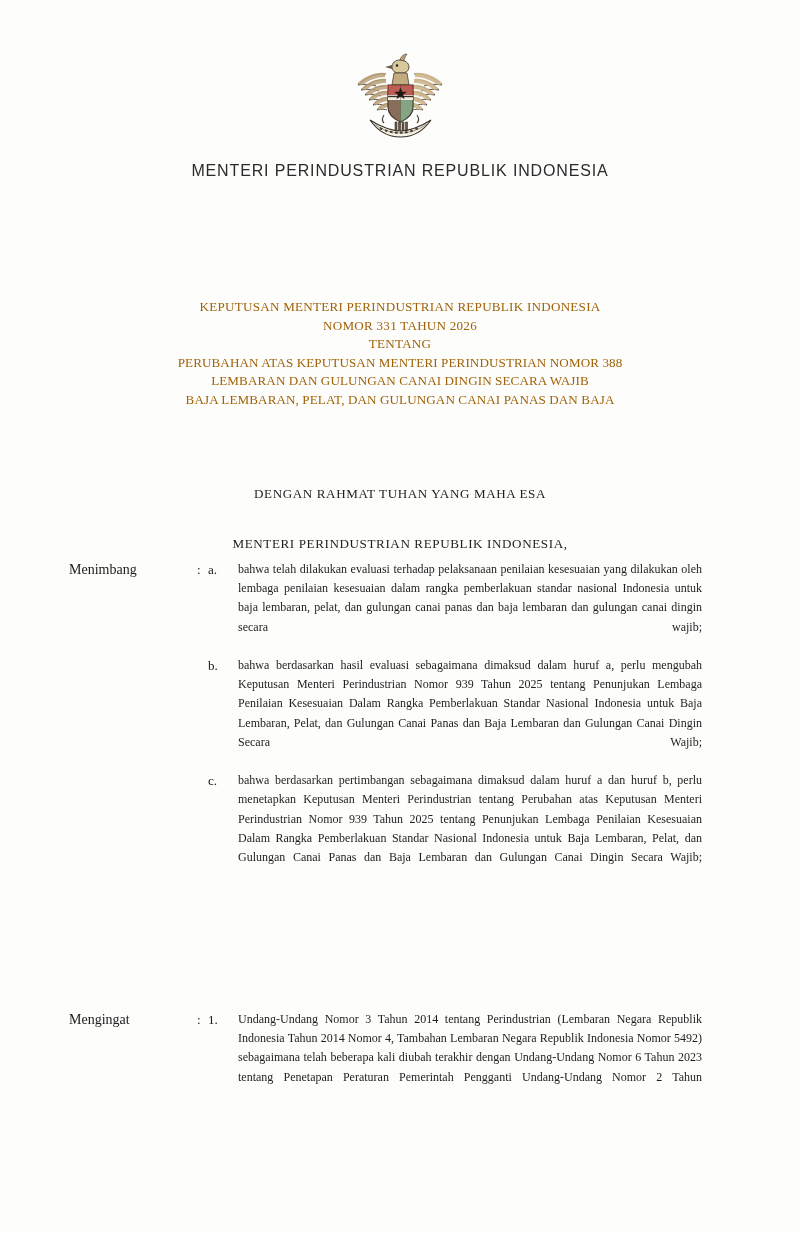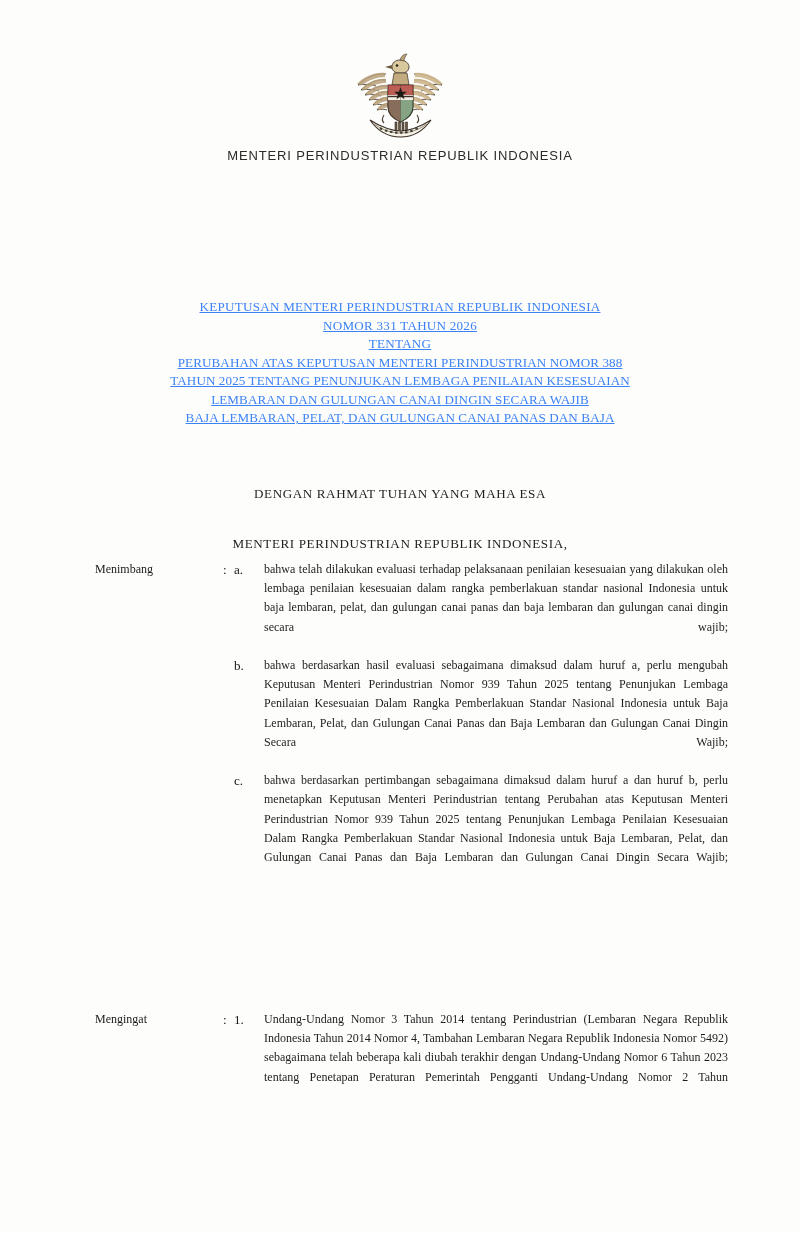--- a/index.html
+++ b/index.html
@@ -27,42 +27,42 @@
     width: 800px;
     text-align: center;
   }
   .emblem-wrap {
     display: inline-block;
     width: 96px;
     height: 92px;
     position: relative;
   }
   .ministry-line {
-    font-size: 13px;
+    margin-top: 14px;
+    font-size: 16px;
     letter-spacing: 0.85px;
     color: #2b2b2b;
     font-family: "Liberation Sans", "DejaVu Sans", sans-serif;
     font-weight: 400;
   }
 
   
   .title-block {
     position: absolute;
     left: 80px;
     top: 298px;
     width: 640px;
     text-align: center;
   }
   .title-block .tline {
     font-size: 13.1px;
     line-height: 18.5px;
     letter-spacing: 0.25px;
-    color: #3b82f6;
+    color: #a16207;
     white-space: nowrap;
-    text-decoration: underline;
   }
   .title-block .tline.wide {
     letter-spacing: 0.1px;
   }
 
   .salutation {
     position: absolute;
     left: 80px;
     width: 640px;
     text-align: center;
@@ -82,23 +82,23 @@
   #section-menimbang { top: 560px; }
   #section-mengingat { top: 1010px; }
 
   .clause-row {
     display: flex;
     align-items: flex-start;
     width: 800px;
   }
   .clause-label {
     width: 128px;
-    margin-left: 95px;
+    margin-left: 69px;
     flex: 0 0 128px;
-    font-size: 12px;
+    font-size: 14px;
     line-height: 19.2px;
   }
   .clause-colon {
     width: 11px;
     flex: 0 0 11px;
     font-size: 13.1px;
     line-height: 19.2px;
   }
   .clause-marker {
     width: 30px;
@@ -212,21 +212,20 @@
       </svg>
     </div>
     <div class="ministry-line">MENTERI PERINDUSTRIAN REPUBLIK INDONESIA</div>
   </div>
 
   <div class="title-block">
     <div class="tline">KEPUTUSAN MENTERI PERINDUSTRIAN REPUBLIK INDONESIA</div>
     <div class="tline">NOMOR  331   TAHUN 2026</div>
     <div class="tline">TENTANG</div>
     <div class="tline wide">PERUBAHAN ATAS KEPUTUSAN MENTERI PERINDUSTRIAN NOMOR 388</div>
-    <div class="tline wide">TAHUN 2025 TENTANG PENUNJUKAN LEMBAGA PENILAIAN KESESUAIAN</div>
     <div class="tline wide">LEMBARAN DAN GULUNGAN CANAI DINGIN SECARA WAJIB</div>
     <div class="tline wide">BAJA LEMBARAN, PELAT, DAN GULUNGAN CANAI PANAS DAN BAJA</div>
   </div>
 
   <div class="salutation" id="salutation-rahmat">DENGAN RAHMAT TUHAN YANG MAHA ESA</div>
   <div class="salutation" id="salutation-menteri">MENTERI PERINDUSTRIAN REPUBLIK INDONESIA,</div>
 
   <div class="clause-section" id="section-menimbang">
 
     <div class="clause-row">

